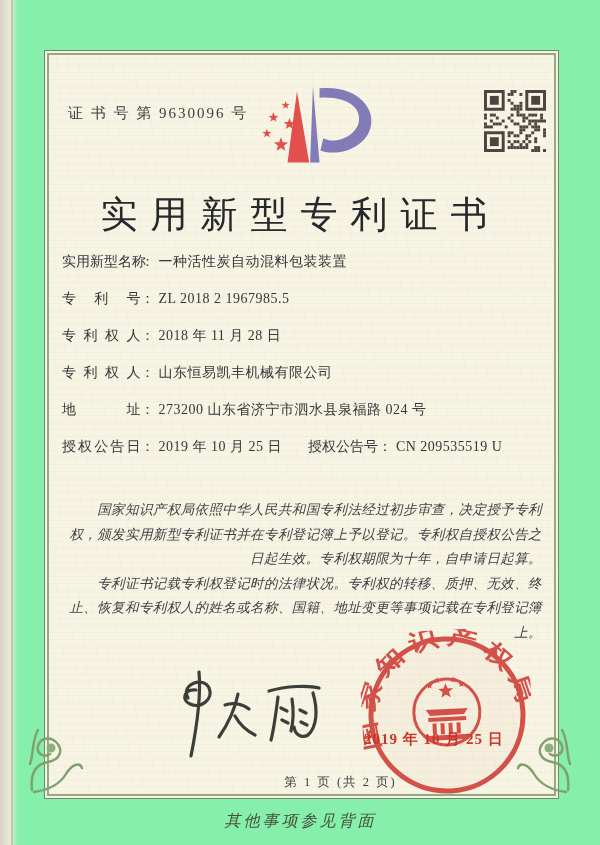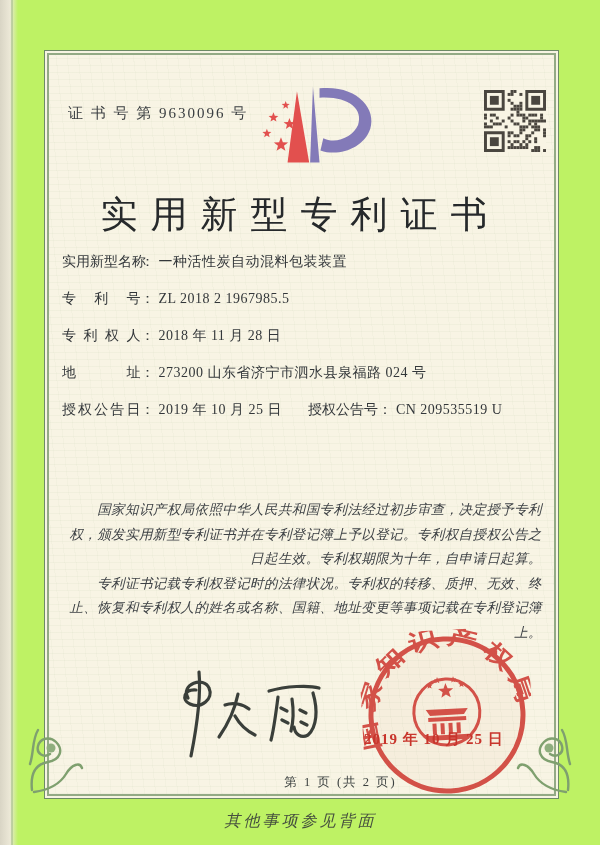--- a/index.html
+++ b/index.html
@@ -4,21 +4,21 @@
 <style>
   html,body{margin:0;padding:0;}
   body{
     width:600px;height:845px;overflow:hidden;
     background:#eceadb;
     font-family:"Liberation Serif","DejaVu Serif",serif;
     position:relative;
   }
   .page{
     position:absolute;inset:0;
-    background:#bef264;
+    background:#86efac;
   }
   
   .scan-edge{
     position:absolute;left:0;top:0;bottom:0;width:18px;
     background:linear-gradient(90deg,#d9d5c5 0,#ece8d7 55%,rgba(246,242,225,0) 100%);
     pointer-events:none;
   }
   .scan-line{
     position:absolute;left:11px;top:0;bottom:0;width:2px;
     background:rgba(118,150,108,.32);
@@ -224,20 +224,23 @@
     <div class="frow">
       <span class="lbl">实用新型名称</span><span class="colon">：</span><span class="val">一种活性炭自动混料包装装置</span>
     </div>
     <div class="frow">
       <span class="lbl">专利号</span><span class="colon">：</span><span class="val">ZL 2018 2 1967985.5</span>
     </div>
     <div class="frow">
       <span class="lbl">专利权人</span><span class="colon">：</span><span class="val">2018 年 11 月 28 日</span>
     </div>
     <div class="frow">
+      <span class="lbl">专利权人</span><span class="colon">：</span><span class="val">山东恒易凯丰机械有限公司</span>
+    </div>
+    <div class="frow">
       <span class="lbl">地址</span><span class="colon">：</span><span class="val">273200 山东省济宁市泗水县泉福路 024 号</span>
     </div>
     <div class="frow">
       <span class="lbl">授权公告日</span><span class="colon">：</span><span class="val">2019 年 10 月 25 日</span><span class="second"><span>授权公告号</span><span class="colon">：</span><span class="val">CN 209535519 U</span></span>
     </div>
   </div>
 
   <div class="body-text">
     <p>国家知识产权局依照中华人民共和国专利法经过初步审查，决定授予专利权，颁发实用新型专利证书并在专利登记簿上予以登记。专利权自授权公告之日起生效。专利权期限为十年，自申请日起算。</p>
     <p>专利证书记载专利权登记时的法律状况。专利权的转移、质押、无效、终止、恢复和专利权人的姓名或名称、国籍、地址变更等事项记载在专利登记簿上。</p>

